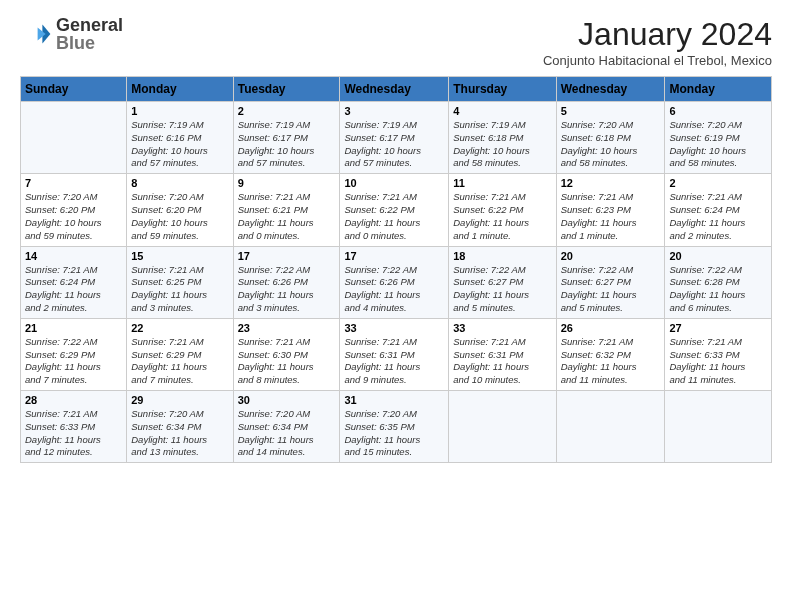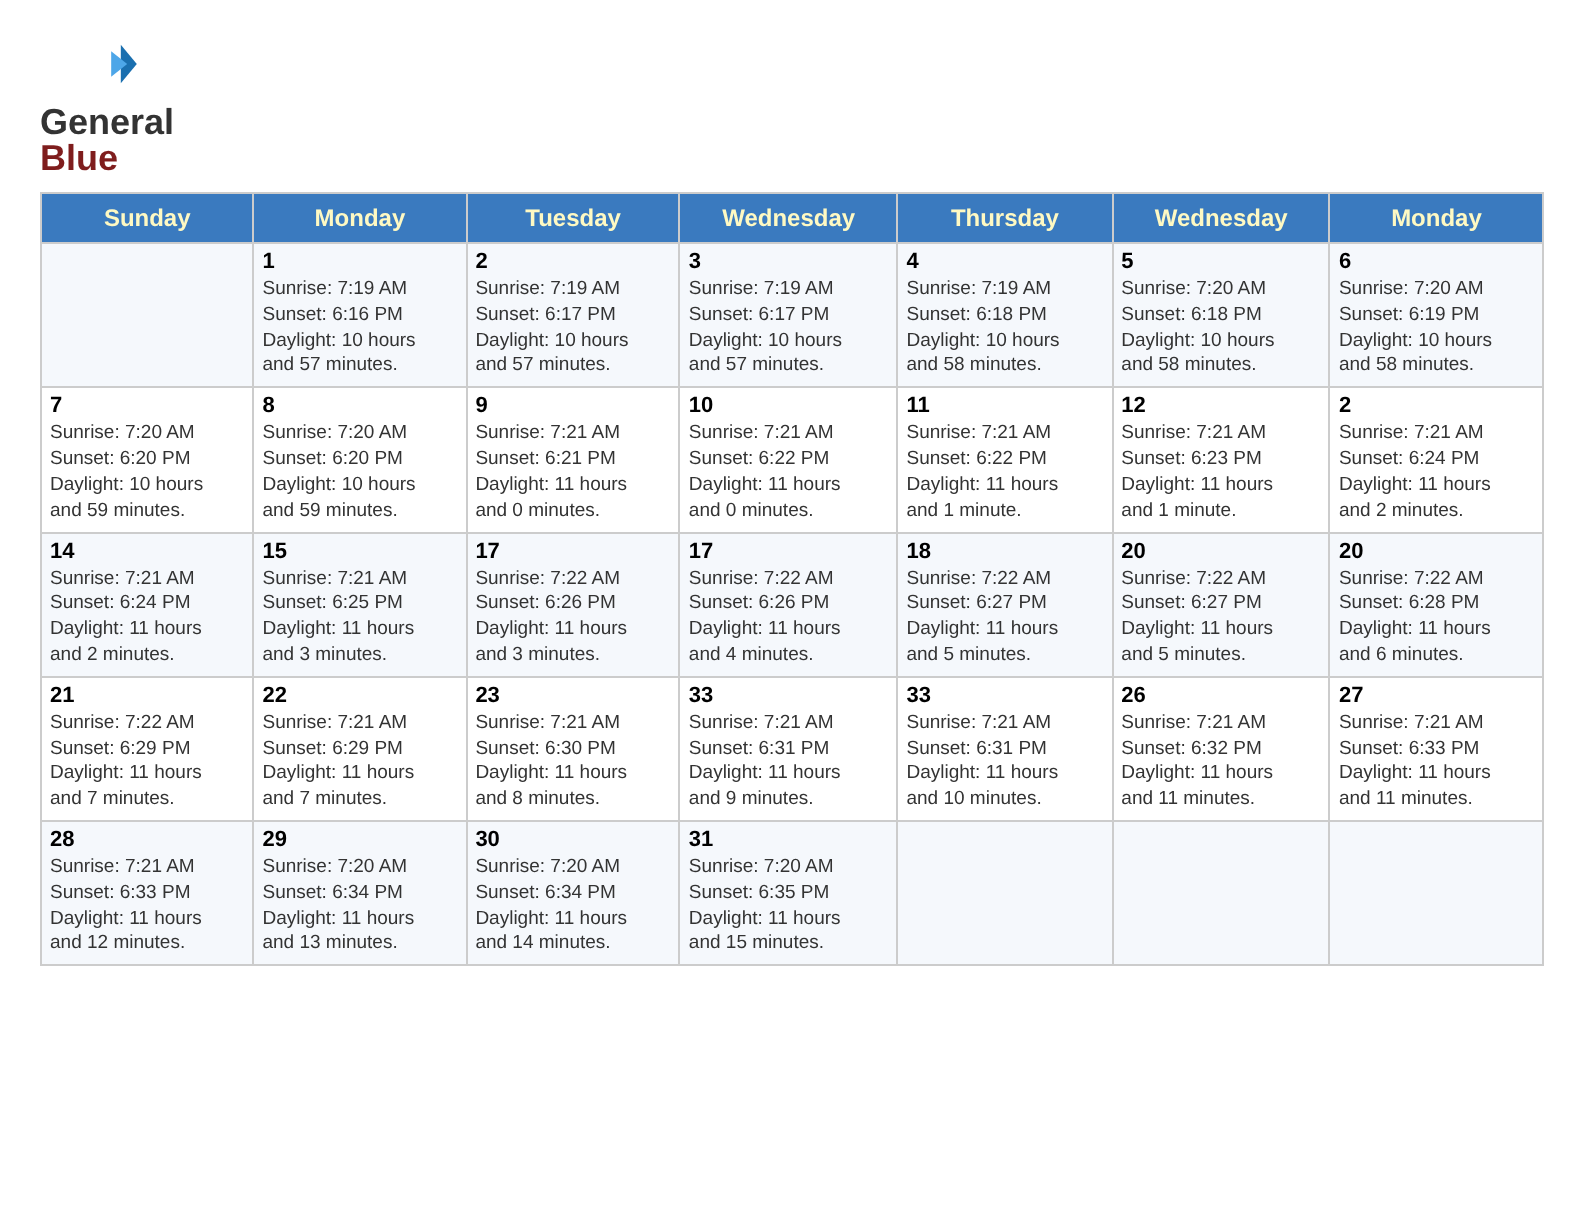--- a/index.html
+++ b/index.html
@@ -17,31 +17,30 @@
     .header-row {
       display: flex;
       align-items: flex-start;
       justify-content: space-between;
       margin-bottom: 8px;
     }
     .logo {
       display: flex;
       align-items: center;
       gap: 4px;
-      flex-direction: column;
     }
     .logo-text {
       display: flex;
       flex-direction: column;
       font-size: 18px;
       font-weight: bold;
       line-height: 1;
     }
     .logo-general { color: #333; }
-    .logo-blue { color: #7f1d1d; }
+    .logo-blue { color: #737373; }
     .logo-icon {
       width: 32px;
       height: 32px;
     }
     .title-block {
       text-align: right;
     }
     .calendar-title {
       font-size: 32px;
       font-weight: normal;
@@ -51,23 +50,23 @@
       font-size: 13px;
       color: #444;
     }
     table {
       width: 100%;
       border-collapse: collapse;
       font-size: 10px;
     }
     thead tr th {
       background-color: #3a7abf;
-      color: #fef9c3;
+      color: #000000;
       padding: 5px 4px;
-      text-align: center;
+      text-align: left;
       font-size: 12px;
       font-weight: bold;
       border: 1px solid #ccc;
     }
     tbody tr td {
       vertical-align: top;
       border: 1px solid #ccc;
       padding: 3px 4px;
       width: 113px;
       min-height: 70px;
@@ -81,40 +80,45 @@
     .day-num {
       font-weight: bold;
       font-size: 11px;
       display: block;
       margin-bottom: 2px;
     }
     .day-info {
       font-size: 9.5px;
       color: #333;
       line-height: 1.35;
+      font-style: italic;
     }
     .empty-cell {
       background-color: #f5f8fc;
     }
   </style>
 </head>
 <body>
 
 <div class="container">
   <div class="header-row">
     <div class="logo">
       <svg class="logo-icon" viewBox="0 0 40 40">
         <polygon points="28,8 38,20 28,32" fill="#1a6faf"></polygon>
         <polygon points="22,12 32,20 22,28" fill="#4da6e8"></polygon>
       </svg>
       <div class="logo-text">
         <span class="logo-general">General</span>
         <span class="logo-blue">Blue</span>
       </div>
     </div>
+    <div class="title-block">
+      <div class="calendar-title">January 2024</div>
+      <div class="calendar-subtitle">Conjunto Habitacional el Trebol, Mexico</div>
+    </div>
   </div>
 
   <table>
     <thead>
       <tr>
       <th>Sunday</th>
           <th>Monday</th>
           <th>Tuesday</th>
           <th>Wednesday</th>
           <th>Thursday</th>

